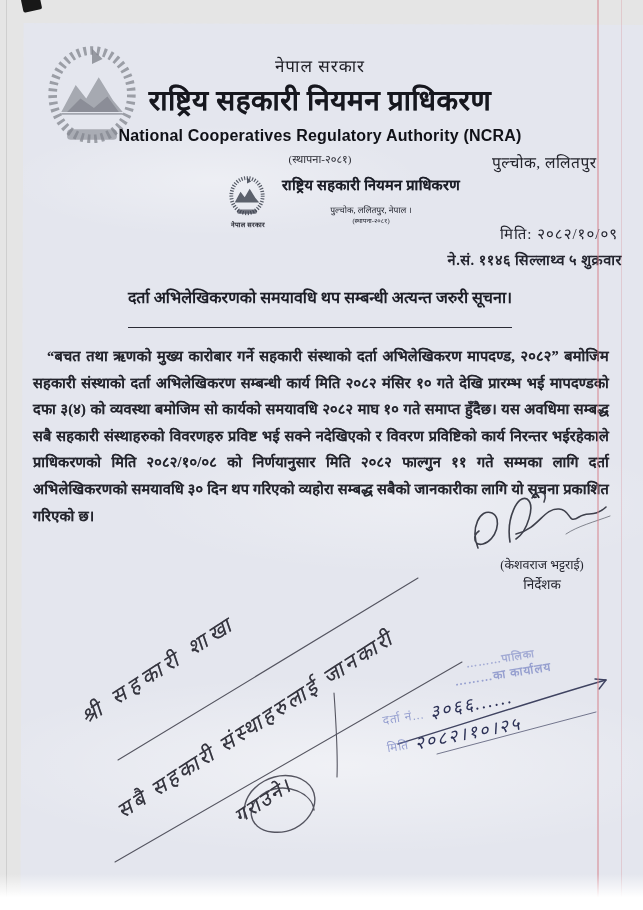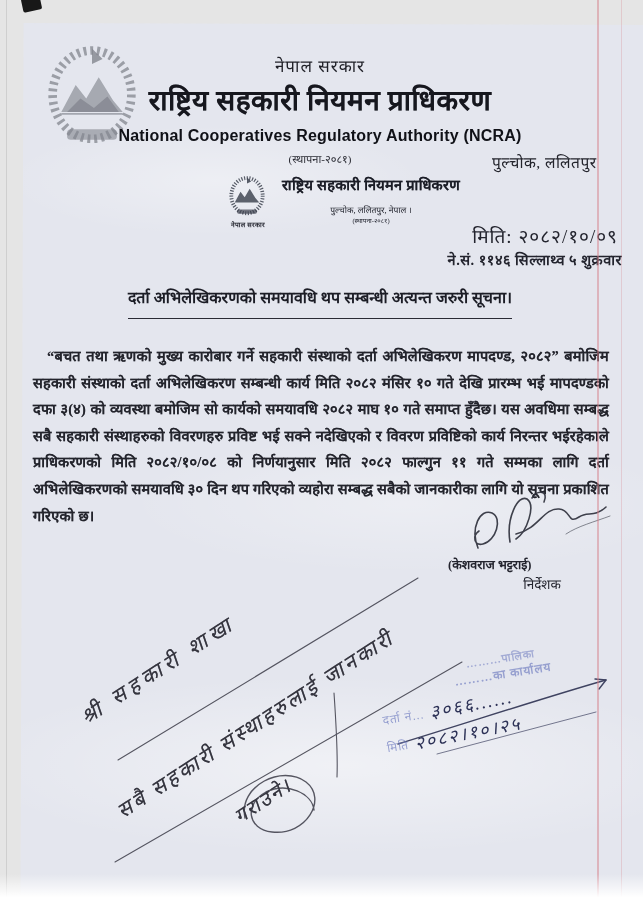--- a/index.html
+++ b/index.html
@@ -37,36 +37,36 @@
   
   .office-stamp{position:absolute;left:226px;top:174px;width:240px;height:66px;color:#1b1d27;}
   .office-stamp .emb{position:absolute;left:0;top:1px;width:42px;height:44px;opacity:.95;}
   .office-stamp .gv{position:absolute;left:-4px;top:46px;width:52px;text-align:center;font-size:6.5px;
                     font-weight:bold;letter-spacing:.3px;}
   .office-stamp .tx{position:absolute;left:50px;top:0;width:190px;text-align:center;}
   .office-stamp .t1{font-size:14.5px;font-weight:bold;letter-spacing:.3px;text-shadow:0 0 .5px rgba(10,12,20,.6);}
   .office-stamp .t2{font-size:8.5px;margin-top:10px;}
   .office-stamp .t3{font-size:6.5px;margin-top:1px;}
 
-  .date-line{position:absolute;left:330px;top:223px;width:288px;text-align:right;font-size:19px;
+  .date-line{position:absolute;left:330px;top:223px;width:288px;text-align:right;font-size:15px;
              color:#23242e;letter-spacing:1px;padding-right:22px;}
   .sambat-line{position:absolute;left:330px;top:249px;width:292px;text-align:right;font-size:14.5px;
                color:#23242e;letter-spacing:.5px;padding-right:4px;font-weight:bold;}
 
   .title{position:absolute;left:55px;top:286px;width:530px;text-align:center;font-size:16px;
          font-weight:600;color:#1c1d26;}
-  .title span{border-bottom:1.2px solid #2a2b35;padding-bottom:12px;}
+  .title span{border-bottom:1.2px solid #2a2b35;padding-bottom:21px;}
 
   .body-text{position:absolute;left:33px;top:343px;width:576px;font-size:14.5px;line-height:26.6px;
              text-align:justify;text-indent:14px;color:#23242c;letter-spacing:.2px;
              text-shadow:0 0 .5px rgba(25,25,35,.5);font-weight:bold;}
 
   
   .sig-svg{position:absolute;left:448px;top:486px;width:178px;height:72px;}
-  .sig-name{position:absolute;left:448px;top:556px;width:188px;font-size:12.5px;color:#23242e;font-weight:bold;}
+  .sig-name{position:absolute;left:448px;top:556px;width:188px;text-align:center;font-size:12.5px;color:#23242e;}
   .sig-desig{position:absolute;left:448px;top:575px;width:188px;text-align:center;font-size:13.5px;color:#23242e;}
 
   
   .hw{position:absolute;color:#35353f;font-style:italic;transform-origin:left bottom;white-space:nowrap;
       text-shadow:0 0 .4px rgba(40,40,50,.5);}
   .hw1{left:90px;top:702px;font-size:21px;letter-spacing:5px;transform:rotate(-33deg);}
   .hw2{left:126px;top:796px;font-size:21px;letter-spacing:3px;transform:rotate(-33deg);}
   .hw3{left:243px;top:802px;font-size:20px;letter-spacing:2px;transform:rotate(-33deg);}
 
   .ink-overlay{position:absolute;left:0;top:0;width:643px;height:910px;pointer-events:none;}

